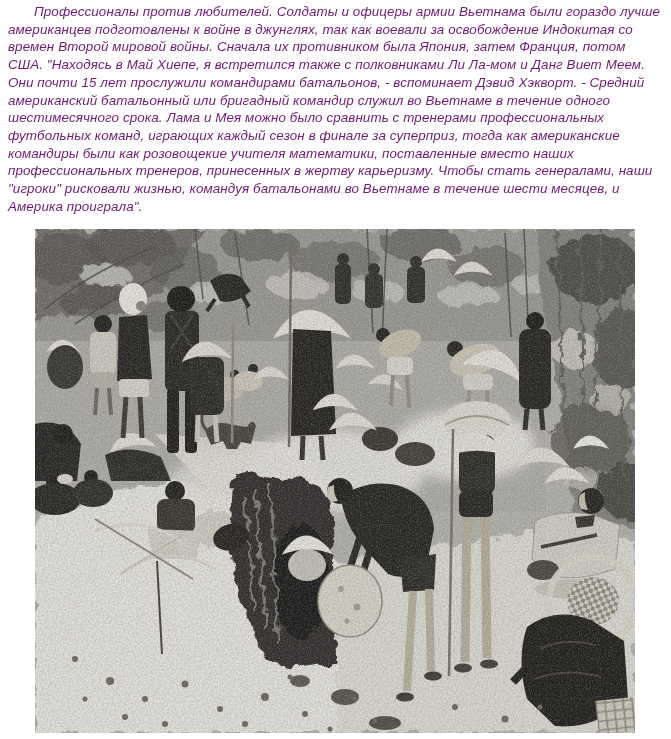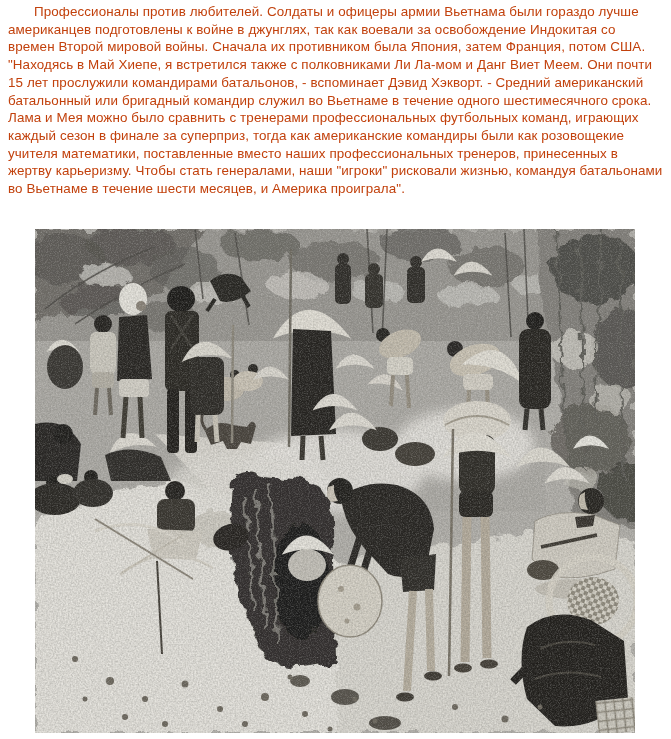--- a/index.html
+++ b/index.html
@@ -1,21 +1,21 @@
 <!DOCTYPE html>
 <html><head>
 <meta charset="utf-8">
 <style>
   html,body{margin:0;padding:0;background:#ffffff;}
   body{width:671px;height:739px;position:relative;overflow:hidden;
        font-family:"Liberation Sans", sans-serif;}
   .article{
     position:absolute;left:8px;top:3px;width:656px;
-    font-size:13.4px;line-height:17.7px;color:#c2410c;
-    text-indent:26px;margin:0;letter-spacing:0.1px;
+    font-size:13.4px;line-height:17.7px;color:#701a75;
+    text-indent:26px;margin:0;letter-spacing:0.1px;font-style:italic;
   }
   .photo{
     position:absolute;left:35px;top:229px;width:600px;height:504px;margin:0;
   }
   .photo svg{display:block;}
 </style>
 </head>
 <body>
 
 <main>

